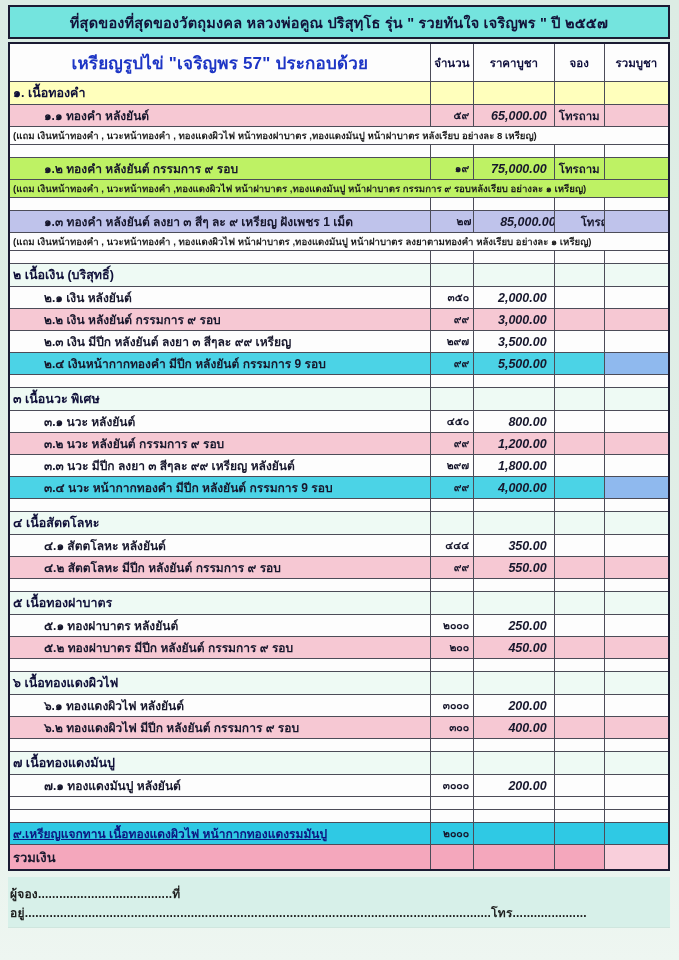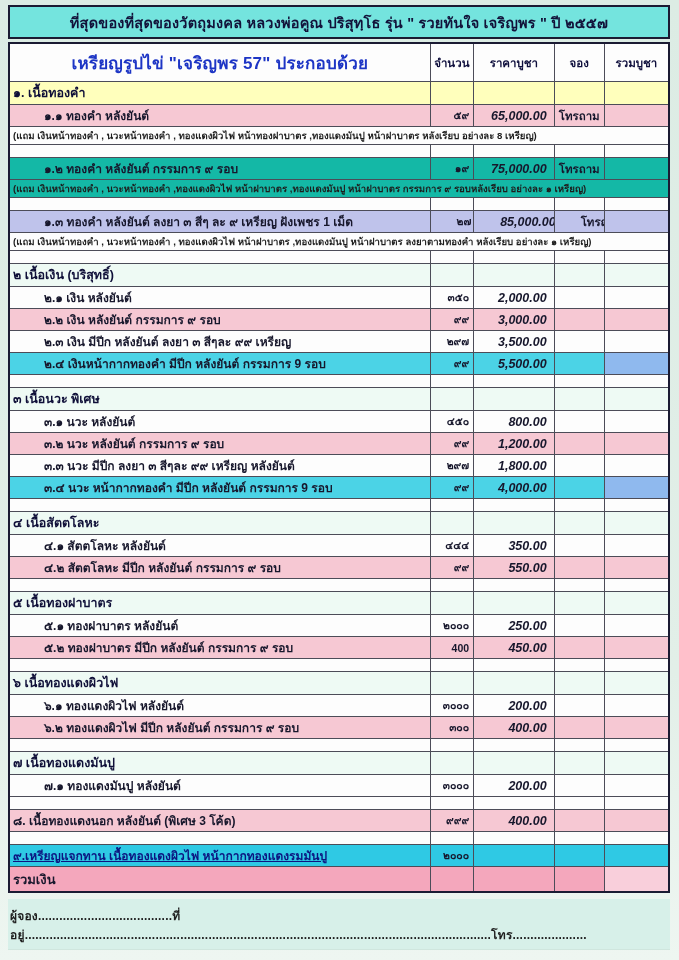--- a/index.html
+++ b/index.html
@@ -56,21 +56,21 @@
   .cell-price{text-align:right;padding-right:7px;font-size:12.5px;font-style:italic;}
   .cell-book{text-align:center;font-size:11.5px;}
   .r-note td{font-size:9.6px;font-weight:bold;height:12px;padding:1px 3px;color:#1d1d1d;}
   .r-empty td{height:10px;}
   .r-section td{font-size:12.5px;color:#0f0f38;}
   .r-total td{height:22px;font-size:13px;}
 
   .c-yellow td{background:#ffffbc;margin-top:32px;}
   .c-mint td{background:#eefaf4;}
   .c-pink td{background:#f6c8d3;}
-  .c-cyan td{background:#14b8a6;}
+  .c-cyan td{background:#bef264;}
   .c-lavender td{background:#bfc3eb;padding-left:26px;}
   .c-brightcyan td{background:#4bd3e6;}
   .c-brightcyan td.cell-total{background:#8fb9ee;}
   .c-deepcyan td{background:#2fc9e4;}
   .c-deepcyan td.cell-label{color:#0c1580;text-decoration:underline;}
   .c-rose td{background:#f4a7bc;}
   .c-rose td.cell-total{background:#f9cfdb;}
 
   .footer{margin-top:6px;}
   .f-line{font-size:12px;font-weight:bold;color:#1e1e1e;letter-spacing:.2px;}
@@ -283,21 +283,21 @@
           </tr>
           <tr class="r-item">
             <td class="cell-label indent">๕.๑ ทองฝาบาตร หลังยันต์</td>
             <td class="cell-qty">๒๐๐๐</td>
             <td class="cell-price">250.00</td>
             <td class="cell-book"></td>
             <td class="cell-total"></td>
           </tr>
           <tr class="r-item c-pink">
             <td class="cell-label indent">๕.๒  ทองฝาบาตร มีปีก หลังยันต์ กรรมการ ๙ รอบ</td>
-            <td class="cell-qty">400</td>
+            <td class="cell-qty">๒๐๐</td>
             <td class="cell-price">450.00</td>
             <td class="cell-book"></td>
             <td class="cell-total"></td>
           </tr>
           <tr class="r-empty">
             <td class="cell-label"></td>
             <td class="cell-qty"></td>
             <td class="cell-price"></td>
             <td class="cell-book"></td>
             <td class="cell-total"></td>
@@ -344,27 +344,20 @@
             <td class="cell-book"></td>
             <td class="cell-total"></td>
           </tr>
           <tr class="r-empty">
             <td class="cell-label"></td>
             <td class="cell-qty"></td>
             <td class="cell-price"></td>
             <td class="cell-book"></td>
             <td class="cell-total"></td>
           </tr>
-          <tr class="r-item c-pink">
-            <td class="cell-label">๘. เนื้อทองแดงนอก  หลังยันต์ (พิเศษ 3 โค้ด)</td>
-            <td class="cell-qty">๙๙๙</td>
-            <td class="cell-price">400.00</td>
-            <td class="cell-book"></td>
-            <td class="cell-total"></td>
-          </tr>
           <tr class="r-empty">
             <td class="cell-label"></td>
             <td class="cell-qty"></td>
             <td class="cell-price"></td>
             <td class="cell-book"></td>
             <td class="cell-total"></td>
           </tr>
           <tr class="r-item c-deepcyan">
             <td class="cell-label">๙.เหรียญแจกทาน เนื้อทองแดงผิวไฟ หน้ากากทองแดงรมมันปู</td>
             <td class="cell-qty">๒๐๐๐</td>

